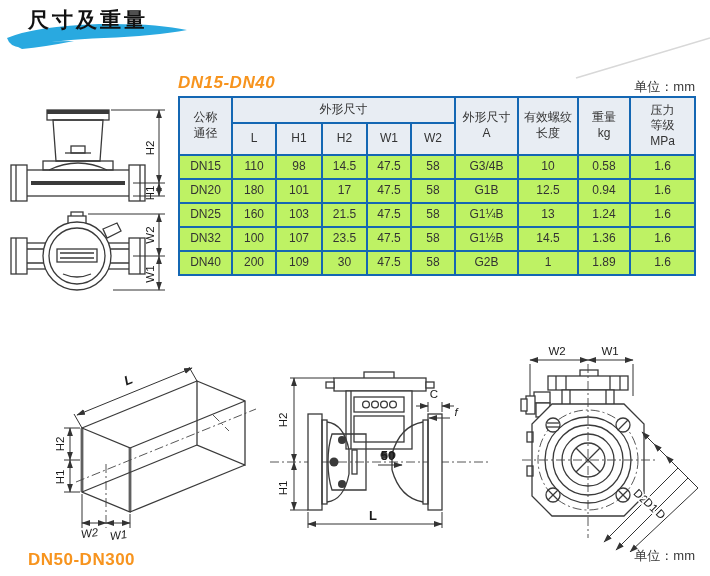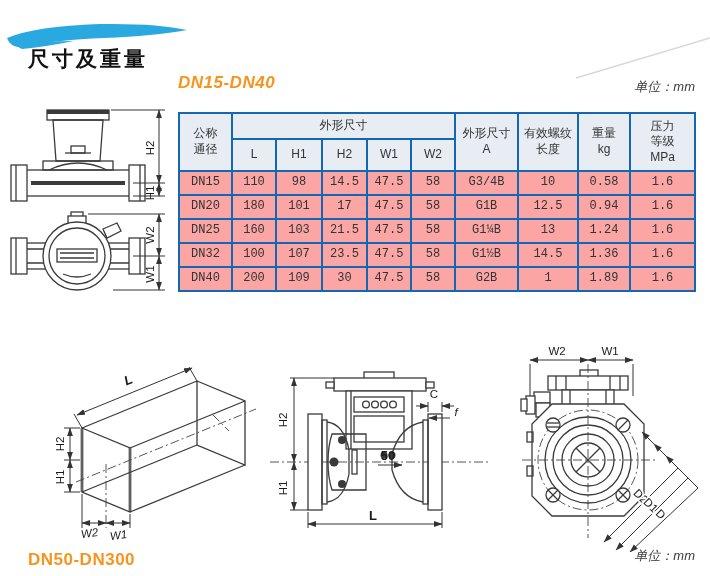--- a/index.html
+++ b/index.html
@@ -6,38 +6,38 @@
   body{
     width:710px;height:576px;position:relative;overflow:hidden;
     background:#ffffff;
     font-family:"Liberation Sans","DejaVu Sans",sans-serif;
     color:#333;
   }
   .abs{position:absolute;}
   
   .page-title{
     left:28px;top:6px;font-size:21px;font-weight:bold;color:#111;
-    letter-spacing:3px;z-index:2;margin-top:39px;
+    letter-spacing:3px;z-index:2;
   }
   .brush{left:4px;top:21px;z-index:1;}
   .scanline{left:0;top:0;pointer-events:none;}
   .section-label{font-size:17px;font-weight:bold;color:#F7941E;letter-spacing:.5px;}
   .sec-top{left:178px;top:73px;font-style:italic;}
   .sec-bottom{left:28px;top:550px;}
-  .unit-label{font-size:13px;color:#3a3a3a;width:97px;text-align:right;font-style:italic;}
+  .unit-label{font-size:13px;color:#3a3a3a;width:97px;text-align:right;}
   .unit-top{left:598px;top:78px;}
   .unit-bottom{left:598px;top:547px;}
   
-  .tbl{left:178px;top:112px;border-collapse:collapse;table-layout:fixed;width:517px;}
+  .tbl{left:178px;top:96px;border-collapse:collapse;table-layout:fixed;width:517px;}
   .tbl th,.tbl td{
     border:2px solid #1467B3;text-align:center;vertical-align:middle;
     font-size:12px;font-weight:normal;color:#333;padding:0;line-height:1.3;
   }
   .tbl thead th{background:#E8EDF3;}
-  .tbl tbody td{background:#fca5a5;font-family:Liberation Mono, monospace;}
+  .tbl tbody td{background:#bef264;}
   .pre{white-space:pre-line;}
   tr.hr1{height:26px;} tr.hr2{height:32px;} tr.br{height:24px;}
   
   svg text{font-family:"Liberation Sans","DejaVu Sans",sans-serif;font-size:11.5px;fill:#1a1a1a;}
   svg text.big{font-size:13px;font-weight:bold;}
   svg text.it{font-style:italic;}
   .ln{stroke:#3a3a3a;stroke-width:1.3;fill:none;}
   .lnf{stroke:#3a3a3a;stroke-width:1.3;fill:#fff;}
   .fil{fill:#3a3a3a;stroke:none;}
   .dim{stroke:#333;stroke-width:1;fill:none;}

